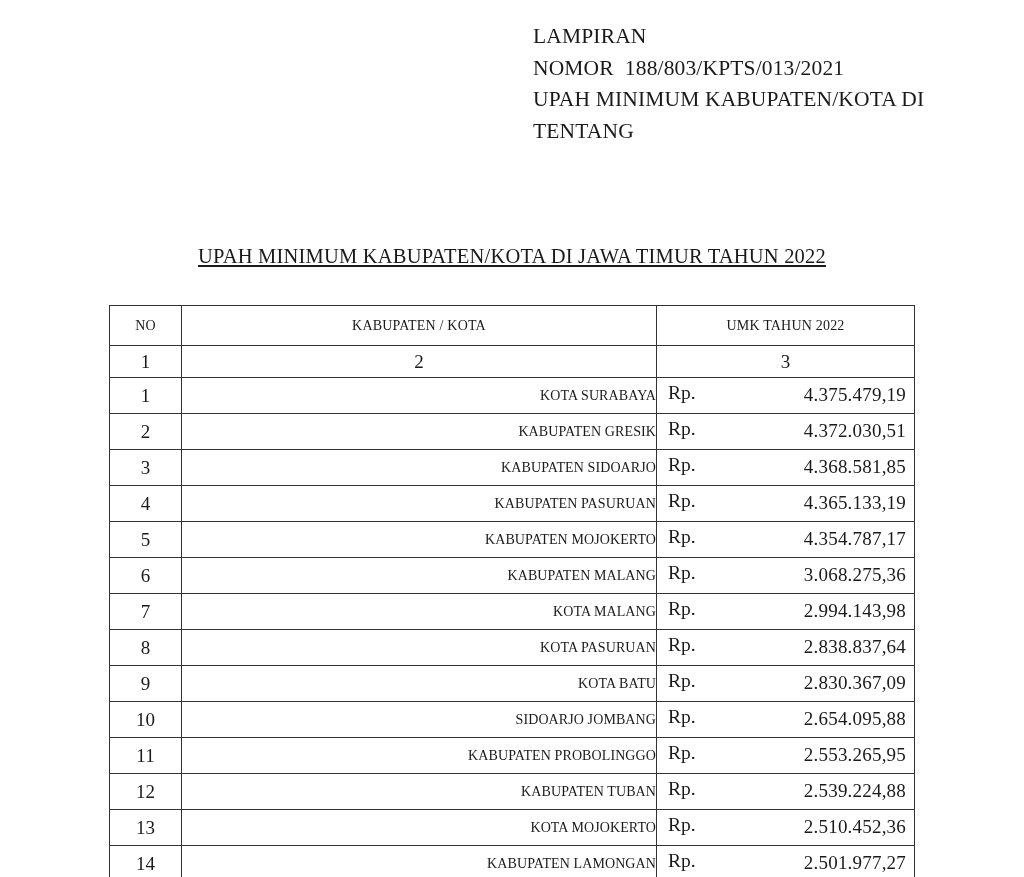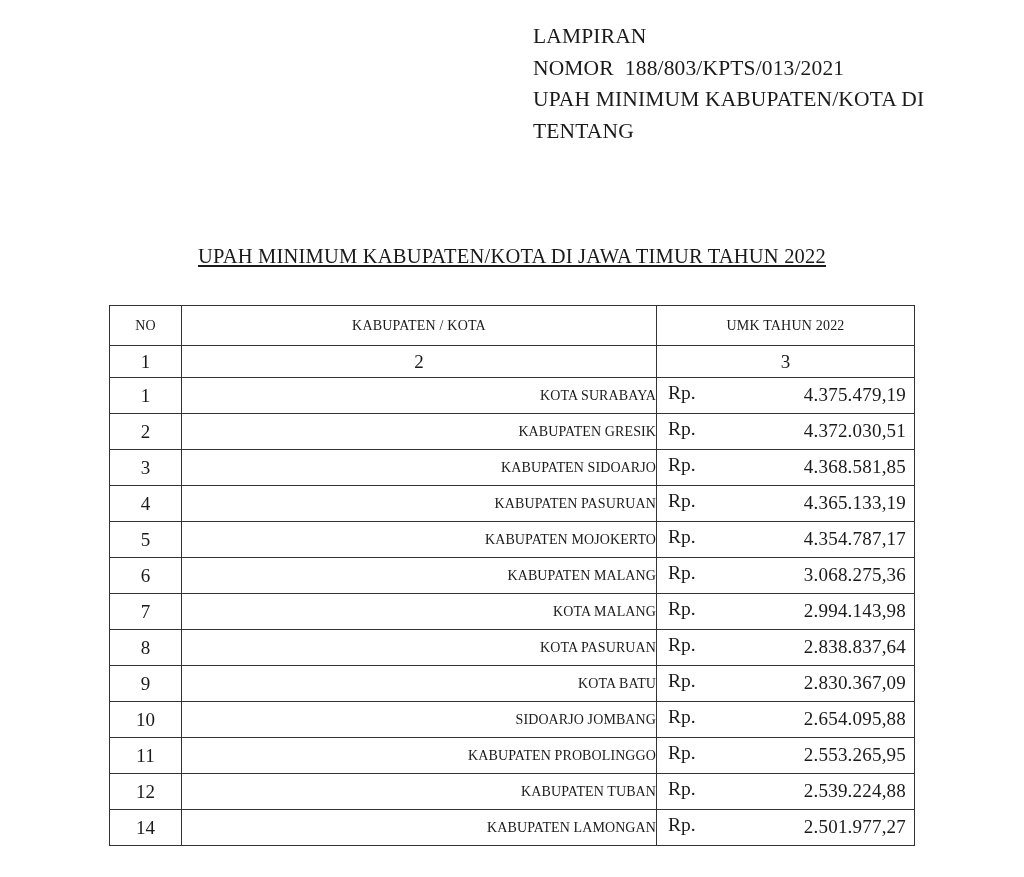--- a/index.html
+++ b/index.html
@@ -269,20 +269,30 @@
           <td class="cell-no">12</td>
           <td class="cell-name">KABUPATEN TUBAN</td>
           <td class="cell-umk">
             <div class="umk-inner">
               <span class="umk-cur">Rp.</span>
               <span class="umk-amt">2.539.224,88</span>
             </div>
           </td>
         </tr>
         <tr>
+          <td class="cell-no">13</td>
+          <td class="cell-name">KOTA MOJOKERTO</td>
+          <td class="cell-umk">
+            <div class="umk-inner">
+              <span class="umk-cur">Rp.</span>
+              <span class="umk-amt">2.510.452,36</span>
+            </div>
+          </td>
+        </tr>
+        <tr>
           <td class="cell-no">14</td>
           <td class="cell-name">KABUPATEN LAMONGAN</td>
           <td class="cell-umk">
             <div class="umk-inner">
               <span class="umk-cur">Rp.</span>
               <span class="umk-amt">2.501.977,27</span>
             </div>
           </td>
         </tr>
       </tbody>

